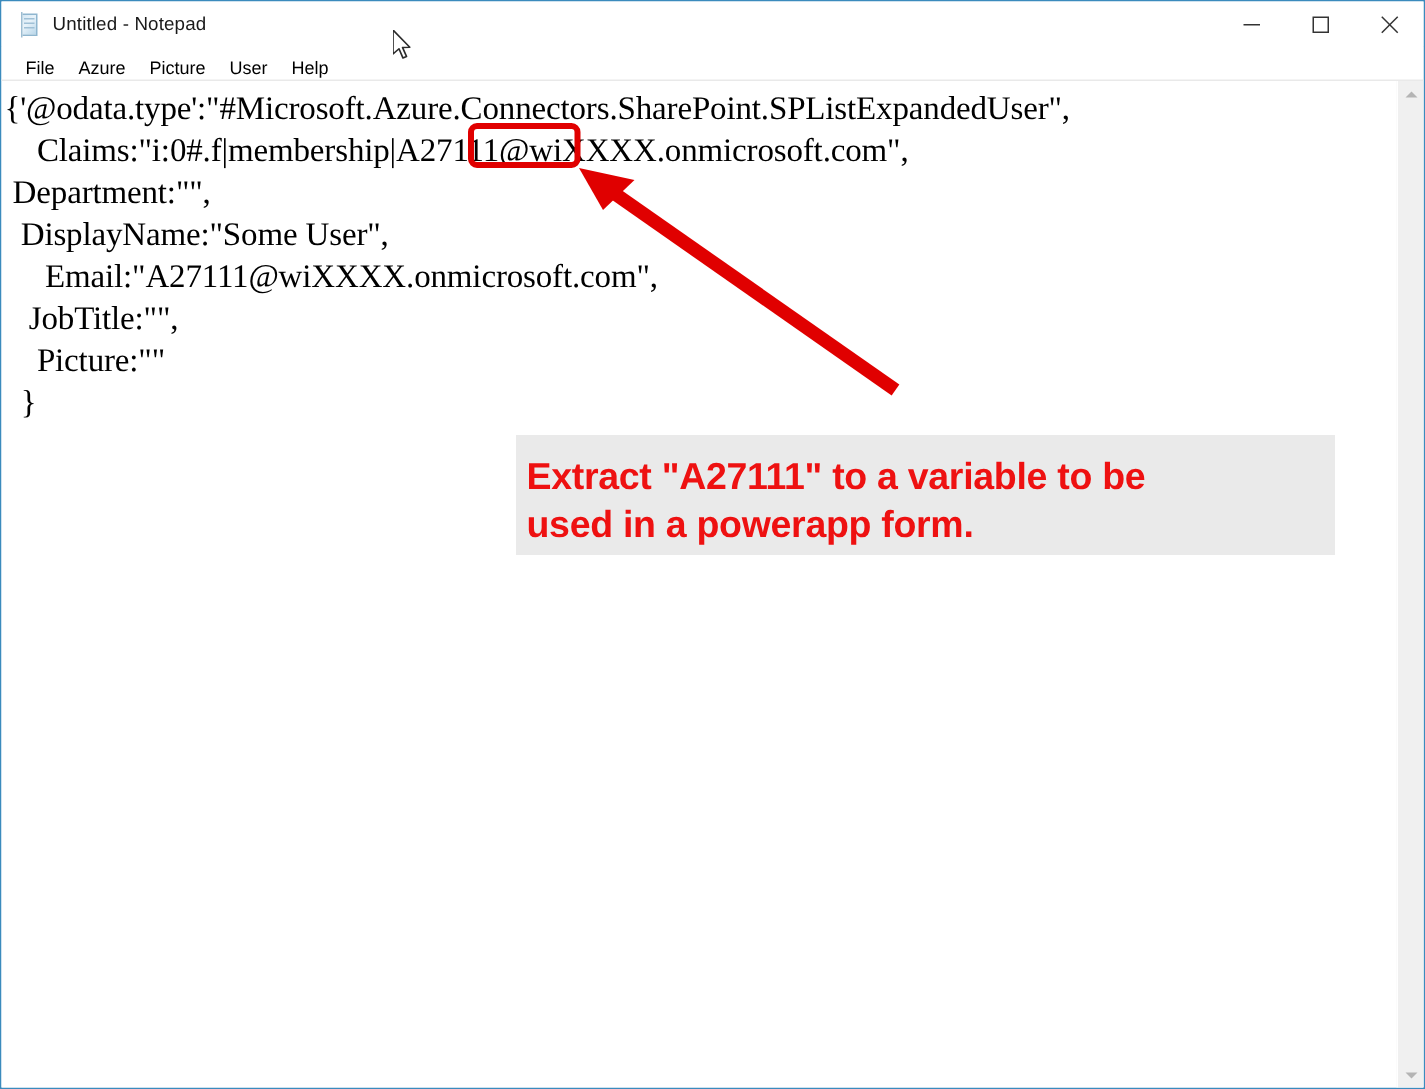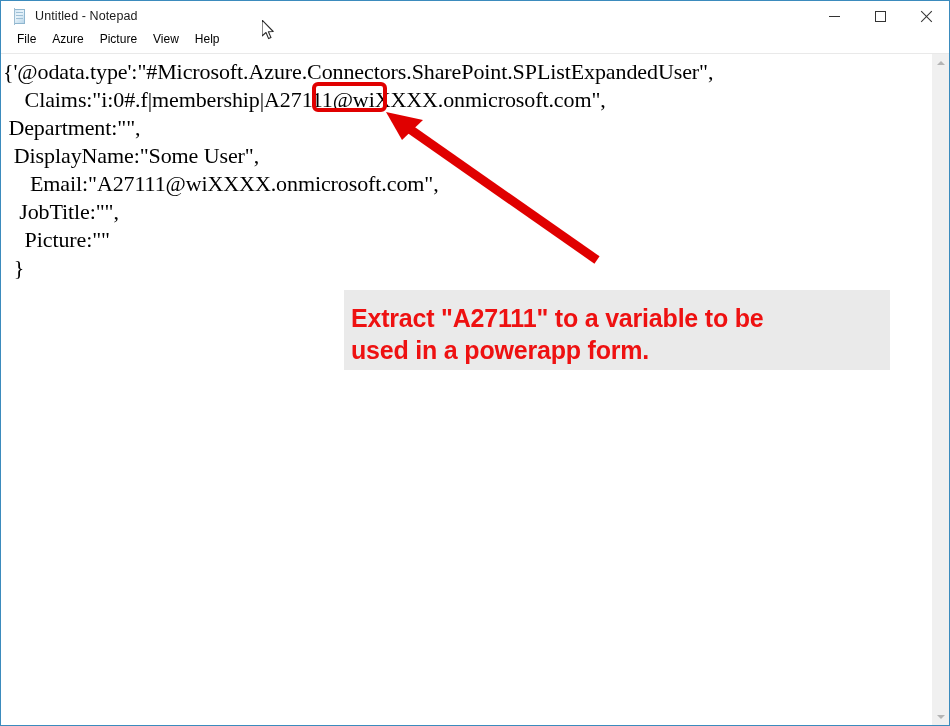--- a/index.html
+++ b/index.html
@@ -125,21 +125,21 @@
     background: #333;
   }
   .glyph-close::before { transform: rotate(45deg); }
   .glyph-close::after  { transform: rotate(-45deg); }
 
   
   .menubar {
     height: 22px;
     min-height: 22px;
     display: flex;
-    align-items: flex-start;
+    align-items: flex-end;
     padding-left: 8px;
     background: #ffffff;
     border-bottom: 1px solid #e9e9e9;
   }
   .menu-item {
     font-size: 12px;
     color: #000000;
     padding: 2px 8px;
     white-space: nowrap;
     line-height: 1;
@@ -275,21 +275,21 @@
       <button class="win-btn">
         <span class="glyph-close"></span>
       </button>
     </div>
   </div>
 
   <div class="menubar">
     <div class="menu-item">File</div>
     <div class="menu-item">Azure</div>
     <div class="menu-item">Picture</div>
-    <div class="menu-item">View</div>
+    <div class="menu-item">User</div>
     <div class="menu-item">Help</div>
   </div>
 
   <div class="editor-wrap">
     <div class="editor">
       <div class="doc-line">{'@odata.type':"#Microsoft.Azure.Connectors.SharePoint.SPListExpandedUser",</div>
       <div class="doc-line">    Claims:"i:0#.f|membership|A27111@wiXXXX.onmicrosoft.com",</div>
       <div class="doc-line"> Department:"",</div>
       <div class="doc-line">  DisplayName:"Some User",</div>
       <div class="doc-line">     Email:"A27111@wiXXXX.onmicrosoft.com",</div>

